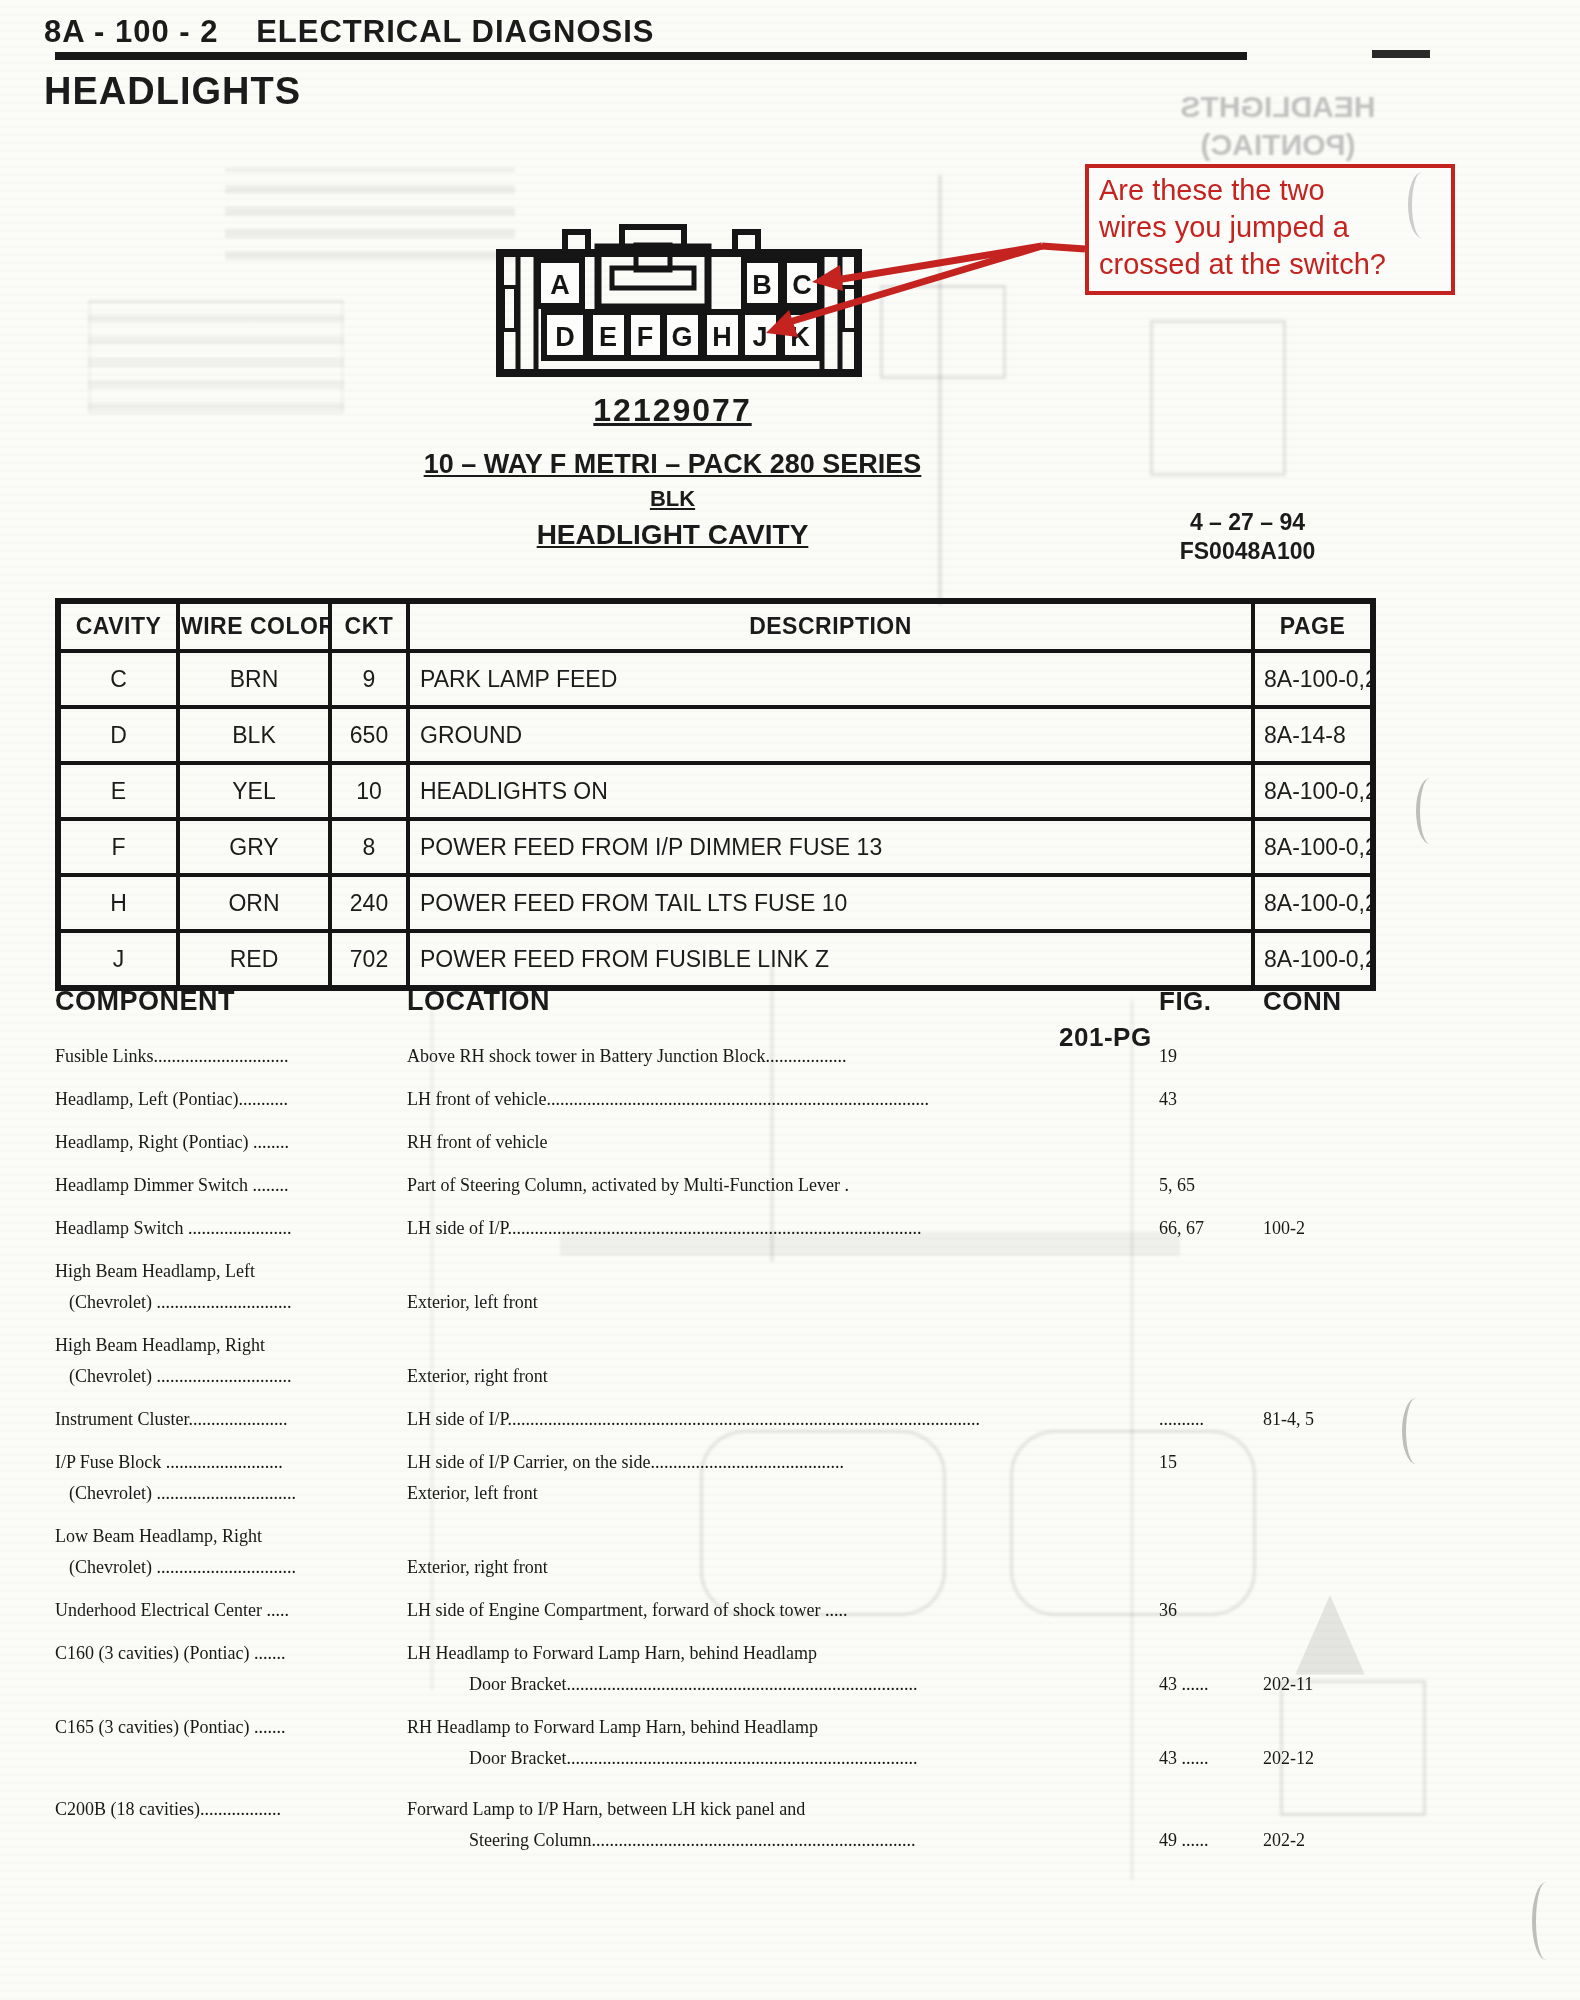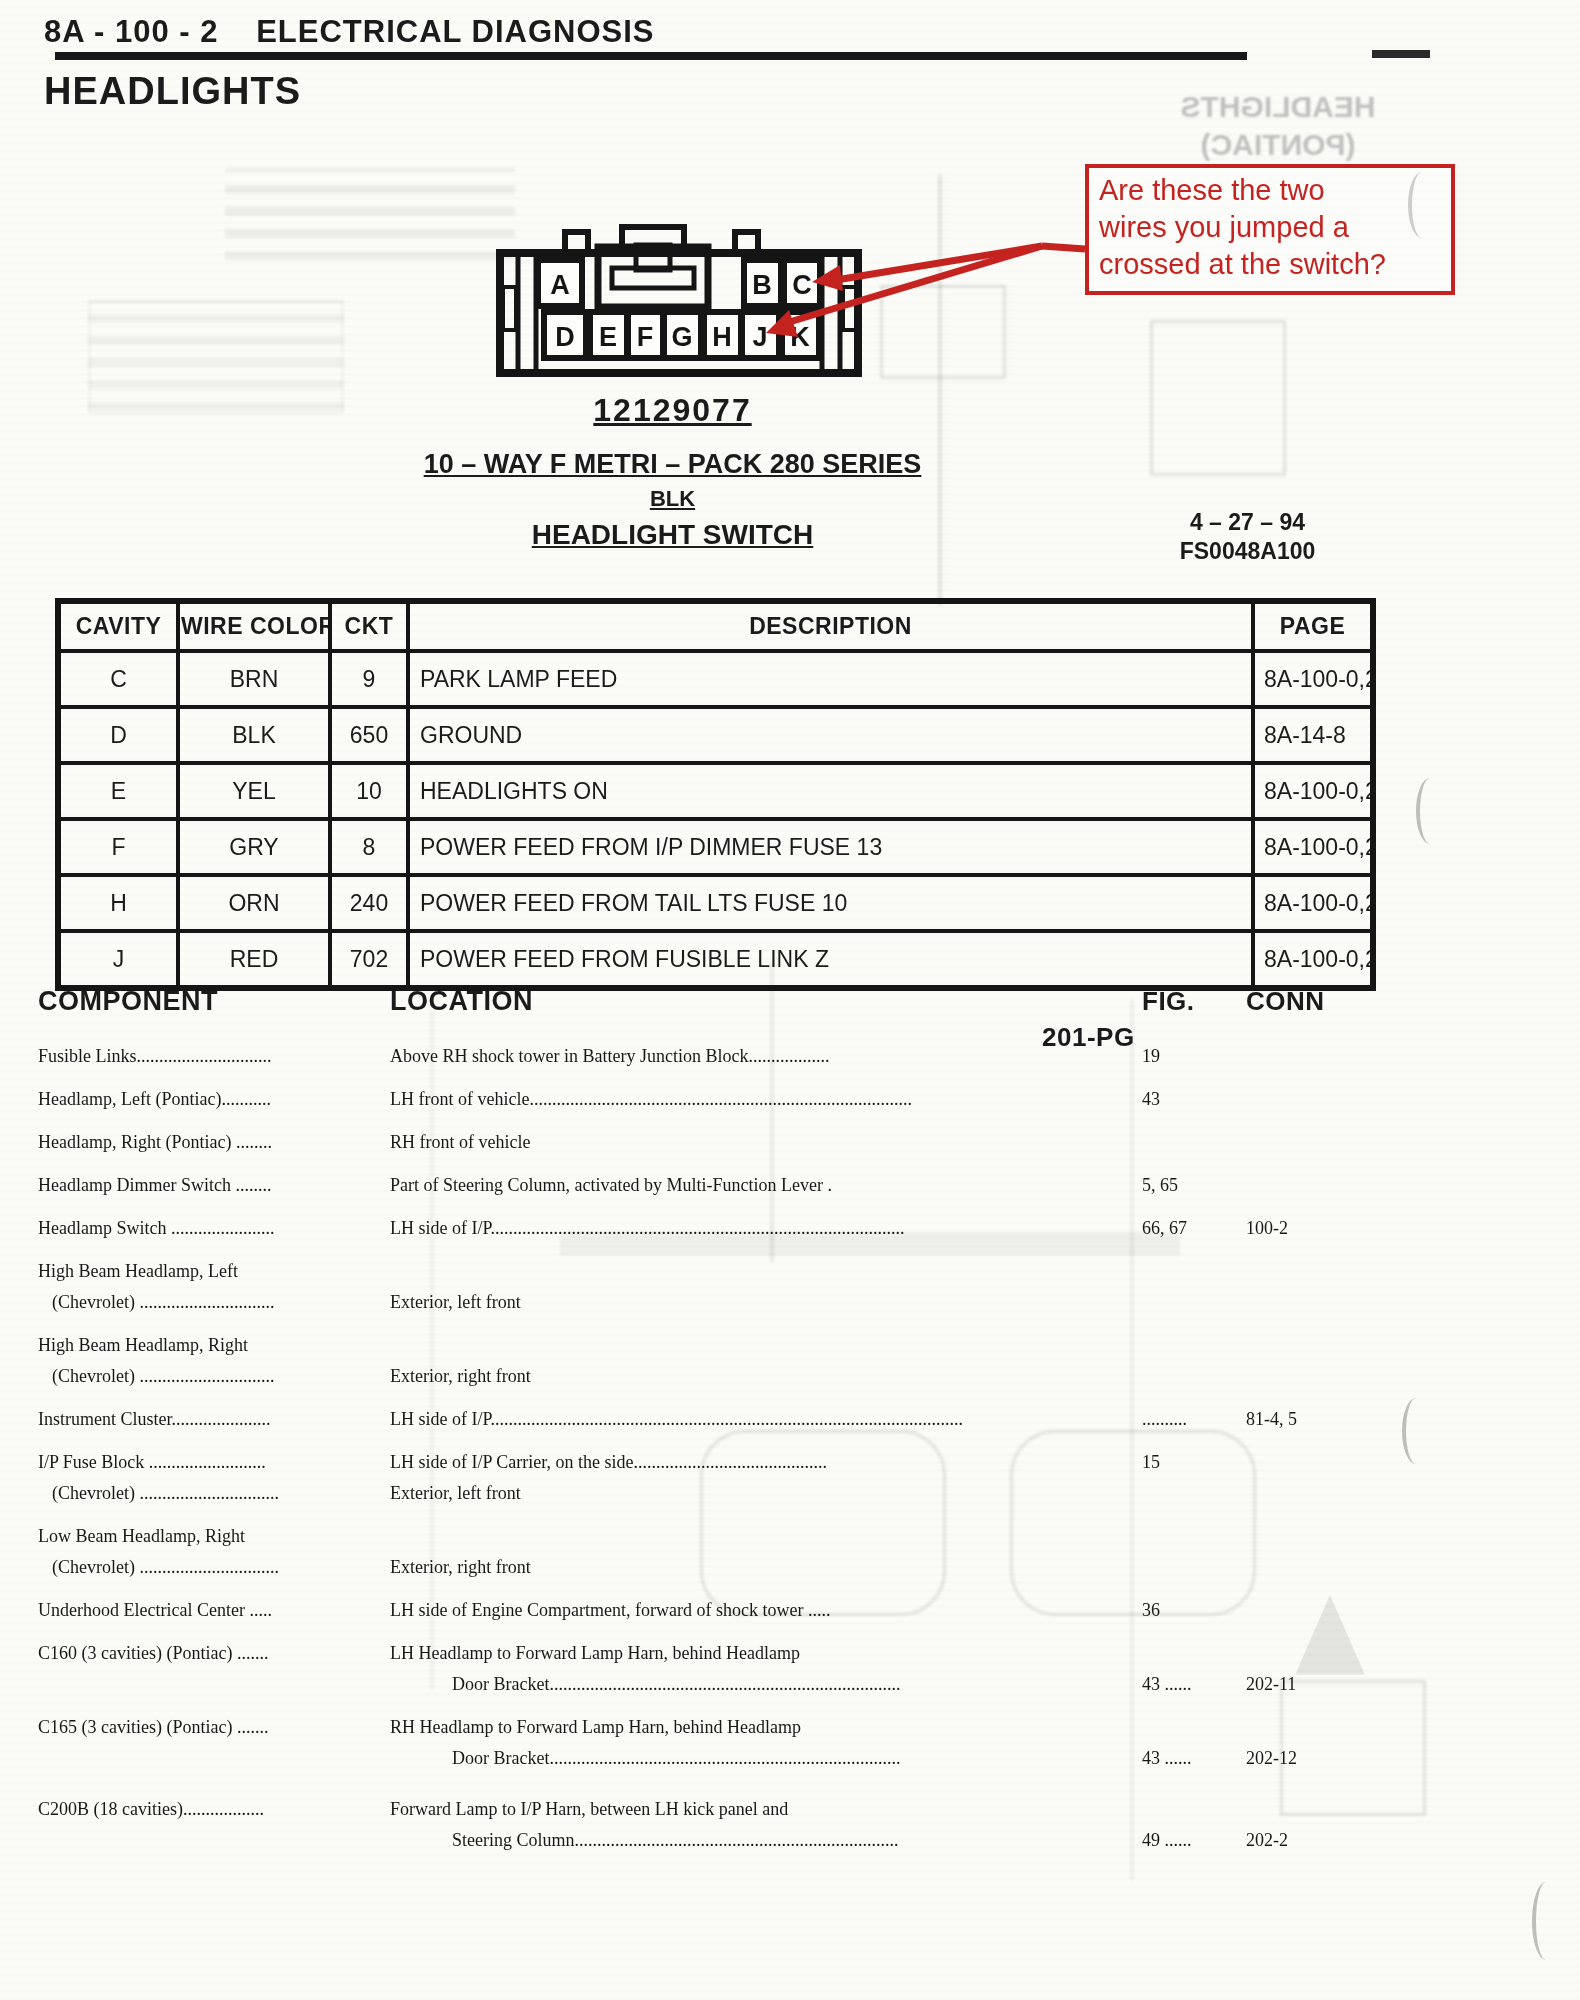--- a/index.html
+++ b/index.html
@@ -44,21 +44,21 @@
   .cavity-table{left:55px;top:598px;}
   table{border-collapse:collapse;table-layout:fixed;width:1315px;border:6px solid #151515;}
   th,td{border:4px solid #151515;overflow:hidden;white-space:nowrap;}
   th{height:43px;font-size:23px;font-weight:bold;letter-spacing:.5px;}
   td{height:50px;font-size:23px;}
   .tc{text-align:center;}
   .desc{padding-left:10px;}
   .pg{padding-left:9px;}
 
   
-  .comp-wrap{left:38px;top:986px;width:1330px;font-family:"Liberation Serif",serif;}
+  .comp-wrap{left:55px;top:986px;width:1330px;font-family:"Liberation Serif",serif;}
   .comp-head{display:flex;font-family:"Liberation Sans",sans-serif;font-weight:bold;
              font-size:27px;height:42px;letter-spacing:.5px;}
   .cc{width:352px;}
   .cl{flex:1;}
   .cp{width:100px;margin-top:36px;}
   .cf{width:104px;}
   .cn{width:122px;}
   .comp-head .cp,.comp-head .cf,.comp-head .cn{font-size:26px;}
   .cline{display:flex;height:30px;line-height:30px;font-size:18px;margin-top:13px;color:#181818;}
   .cline span{overflow:hidden;white-space:nowrap;display:block;}
@@ -141,21 +141,21 @@
       <text x="302" y="186">H</text>
       <text x="340" y="186">J</text>
       <text x="380" y="186">K</text>
     </g>
   </svg>
 
   <div class="abs conn-text">
     <div class="pn">12129077</div>
     <div class="series">10 – WAY F METRI – PACK 280 SERIES</div>
     <div class="blk">BLK</div>
-    <div class="nm">HEADLIGHT SWITCH</div>
+    <div class="nm">HEADLIGHT CAVITY</div>
   </div>
   <div class="abs date-block">
     <div>4 – 27 – 94</div>
     <div>FS0048A100</div>
   </div>
 
   <div class="abs anno-box">
     <div>Are these the two</div>
     <div>wires you jumped a</div>
     <div>crossed at the switch?</div>

